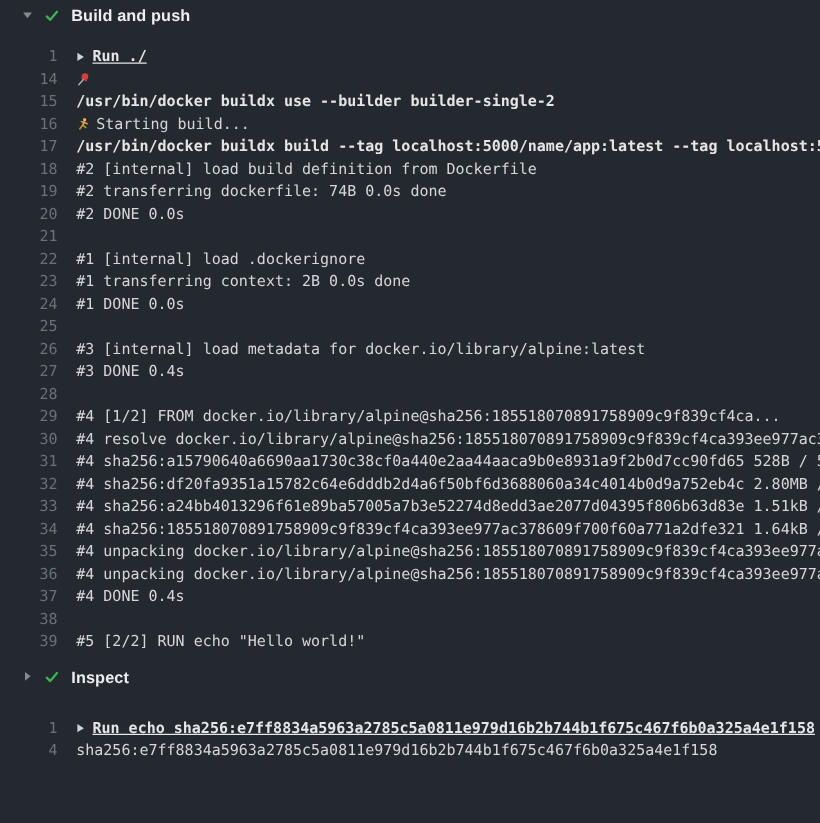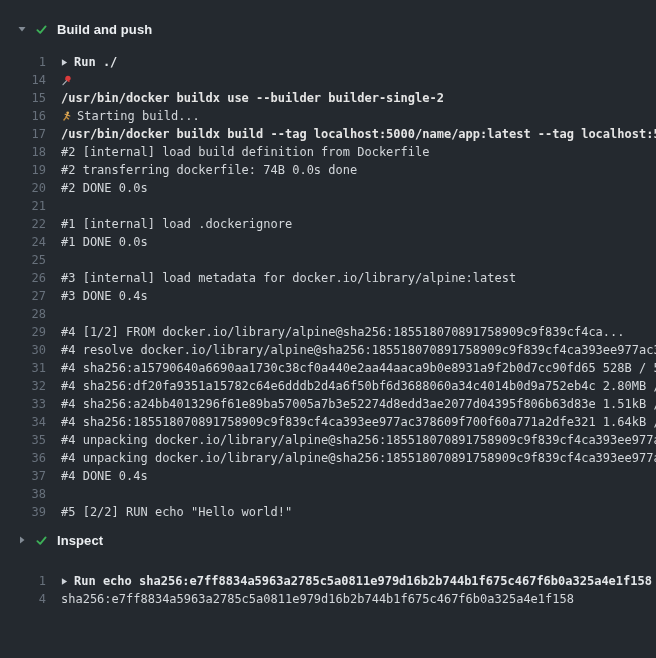--- a/index.html
+++ b/index.html
@@ -7,21 +7,21 @@
   body {
     width: 656px;
     height: 658px;
     background: #24292f;
     overflow: hidden;
     font-family: "DejaVu Sans Mono", monospace;
   }
   .viewer {
     width: 656px;
     height: 658px;
-    padding-top: 18px;
+    padding-top: 1px;
     font-size: 12px;
     color: #d3d7db;
     overflow: hidden;
   }
   .section + .section { margin-top: 8px; }
   .shead {
     display: flex;
     align-items: center;
     height: 22px;
     padding-left: 17px;
@@ -65,21 +65,21 @@
   .lt {
     flex: 1 1 auto;
     padding-left: 15px;
     overflow: hidden;
     display: flex;
     align-items: center;
     white-space: pre;
   }
   .ltxt { white-space: pre; }
   .command .ltxt { color: #e5e5e5; font-weight: 700; }
-  .group .ltxt { color: #e4e7ea; font-weight: 600; }
+  .group .ltxt { color: #e4e7ea; font-weight: 600; text-decoration: underline; }
   .licon {
     display: inline-flex; align-items: center; justify-content: center;
     width: 11px; height: 12px;
     margin-right: 5px;
     flex: 0 0 auto;
   }
   .licon svg { width: 11px; height: 11px; }
   .licon.arrow { width: 7px; margin-right: 6px; }
   .licon.arrow svg { width: 7px; height: 9px; }
 </style>
@@ -118,20 +118,21 @@
                 <path d="M6.9 4.4 L4.5 3.6" stroke="#d99f4e" stroke-width="1.3" stroke-linecap="round"></path>
                 <path d="M5.7 6.6 L8.2 8.6" stroke="#c08c3e" stroke-width="1.5" stroke-linecap="round"></path>
                 <path d="M5.7 6.6 L3.2 9.8" stroke="#c08c3e" stroke-width="1.5" stroke-linecap="round"></path>
               </svg></span><span class="ltxt">Starting build...</span></span></div>
         <div class="line command"><span class="ln">17</span><span class="lt"><span class="ltxt">/usr/bin/docker buildx build --tag localhost:5000/name/app:latest --tag localhost:50</span></span></div>
         <div class="line plain"><span class="ln">18</span><span class="lt"><span class="ltxt">#2 [internal] load build definition from Dockerfile</span></span></div>
         <div class="line plain"><span class="ln">19</span><span class="lt"><span class="ltxt">#2 transferring dockerfile: 74B 0.0s done</span></span></div>
         <div class="line plain"><span class="ln">20</span><span class="lt"><span class="ltxt">#2 DONE 0.0s</span></span></div>
         <div class="line blank"><span class="ln">21</span><span class="lt"><span class="ltxt"></span></span></div>
         <div class="line plain"><span class="ln">22</span><span class="lt"><span class="ltxt">#1 [internal] load .dockerignore</span></span></div>
+        <div class="line plain"><span class="ln">23</span><span class="lt"><span class="ltxt">#1 transferring context: 2B 0.0s done</span></span></div>
         <div class="line plain"><span class="ln">24</span><span class="lt"><span class="ltxt">#1 DONE 0.0s</span></span></div>
         <div class="line blank"><span class="ln">25</span><span class="lt"><span class="ltxt"></span></span></div>
         <div class="line plain"><span class="ln">26</span><span class="lt"><span class="ltxt">#3 [internal] load metadata for docker.io/library/alpine:latest</span></span></div>
         <div class="line plain"><span class="ln">27</span><span class="lt"><span class="ltxt">#3 DONE 0.4s</span></span></div>
         <div class="line blank"><span class="ln">28</span><span class="lt"><span class="ltxt"></span></span></div>
         <div class="line plain"><span class="ln">29</span><span class="lt"><span class="ltxt">#4 [1/2] FROM docker.io/library/alpine@sha256:185518070891758909c9f839cf4ca...</span></span></div>
         <div class="line plain"><span class="ln">30</span><span class="lt"><span class="ltxt">#4 resolve docker.io/library/alpine@sha256:185518070891758909c9f839cf4ca393ee977ac3</span></span></div>
         <div class="line plain"><span class="ln">31</span><span class="lt"><span class="ltxt">#4 sha256:a15790640a6690aa1730c38cf0a440e2aa44aaca9b0e8931a9f2b0d7cc90fd65 528B / 5</span></span></div>
         <div class="line plain"><span class="ln">32</span><span class="lt"><span class="ltxt">#4 sha256:df20fa9351a15782c64e6dddb2d4a6f50bf6d3688060a34c4014b0d9a752eb4c 2.80MB /</span></span></div>
         <div class="line plain"><span class="ln">33</span><span class="lt"><span class="ltxt">#4 sha256:a24bb4013296f61e89ba57005a7b3e52274d8edd3ae2077d04395f806b63d83e 1.51kB /</span></span></div>

